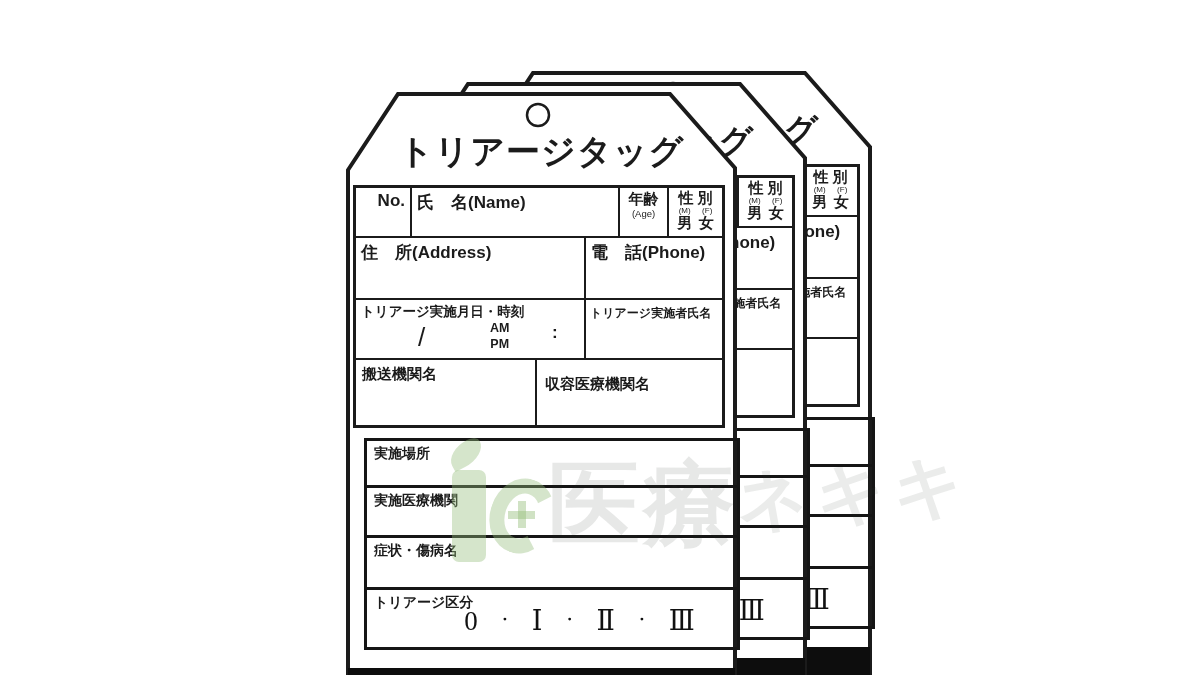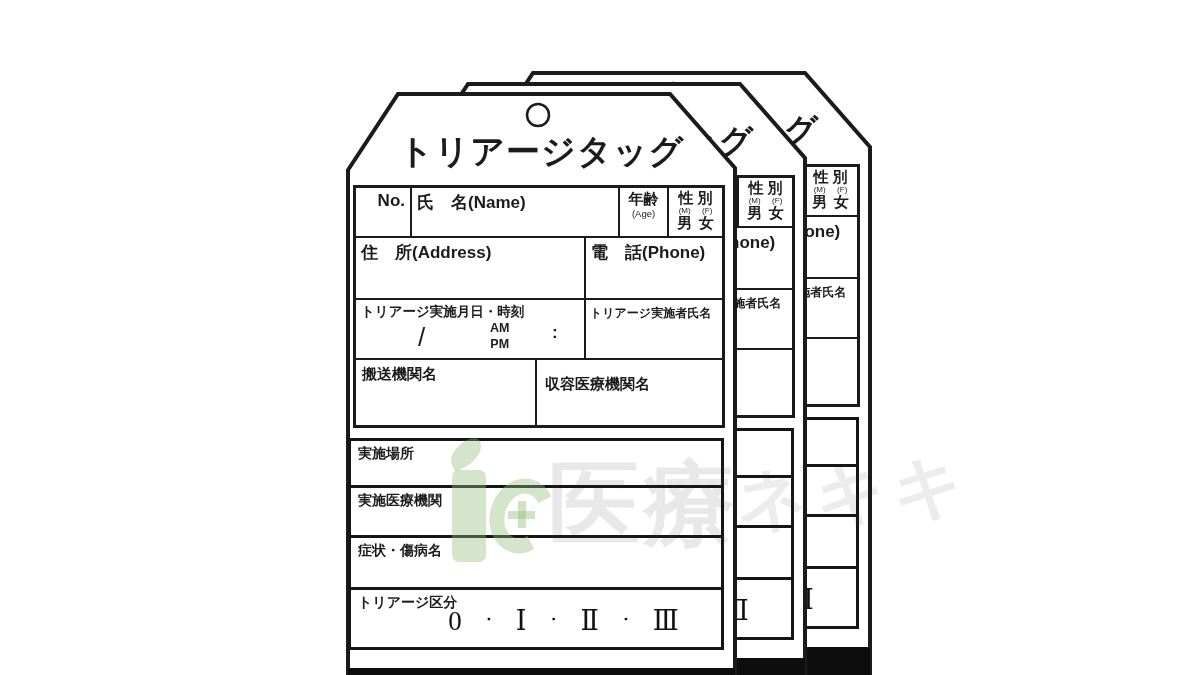--- a/index.html
+++ b/index.html
@@ -37,21 +37,21 @@
   .c-addr { flex:1; } .c-phone { width:136px; }
   .c-dt   { flex:1; font-size:13.5px; }
   .dt-slash { position:absolute; left:62px;  top:22px; font-size:26px; font-weight:400; }
   .dt-ampm  { position:absolute; left:134px; top:20px; font-size:12.5px; font-weight:700; line-height:1.3; text-align:center; white-space:pre-line; }
   .dt-colon { position:absolute; left:196px; top:23px; font-size:17px; font-weight:700; }
   .c-ex   { width:136px; font-size:12px; padding:5px 4px; }
   .c-carrier { width:181px; font-size:15px; padding:5px 6px; }
   .c-hosp    { flex:1; font-size:15px; padding:15px 8px; }
 
   
-  .t2 { position:absolute; left:2px; top:346px; width:376px; height:212px;
+  .t2 { position:absolute; left:18px; top:346px; width:376px; height:212px;
         border:3px solid #151515; display:flex; flex-direction:column; }
   .t2row { border-bottom:3px solid #151515; padding:4px 7px; font-size:14px; font-weight:700; position:relative; }
   .t2 .rr1 { height:47px; } .t2 .rr2 { height:50px; } .t2 .rr3 { height:52px; }
   .t2 .rr4 { flex:1; border-bottom:none; }
   .cats { position:absolute; left:95px; top:15px; width:235px; display:flex;
           justify-content:center; align-items:center; gap:20px;
           font-family:"Liberation Serif","DejaVu Serif",serif; font-size:27px; font-weight:400; color:#111; }
   .cats .sep { font-size:14px; font-weight:700; transform:translateY(-1px); }
 
   .bottom-bar { position:absolute; left:2px; top:576px; width:387px; height:34px; background:#0d0d0d; }

